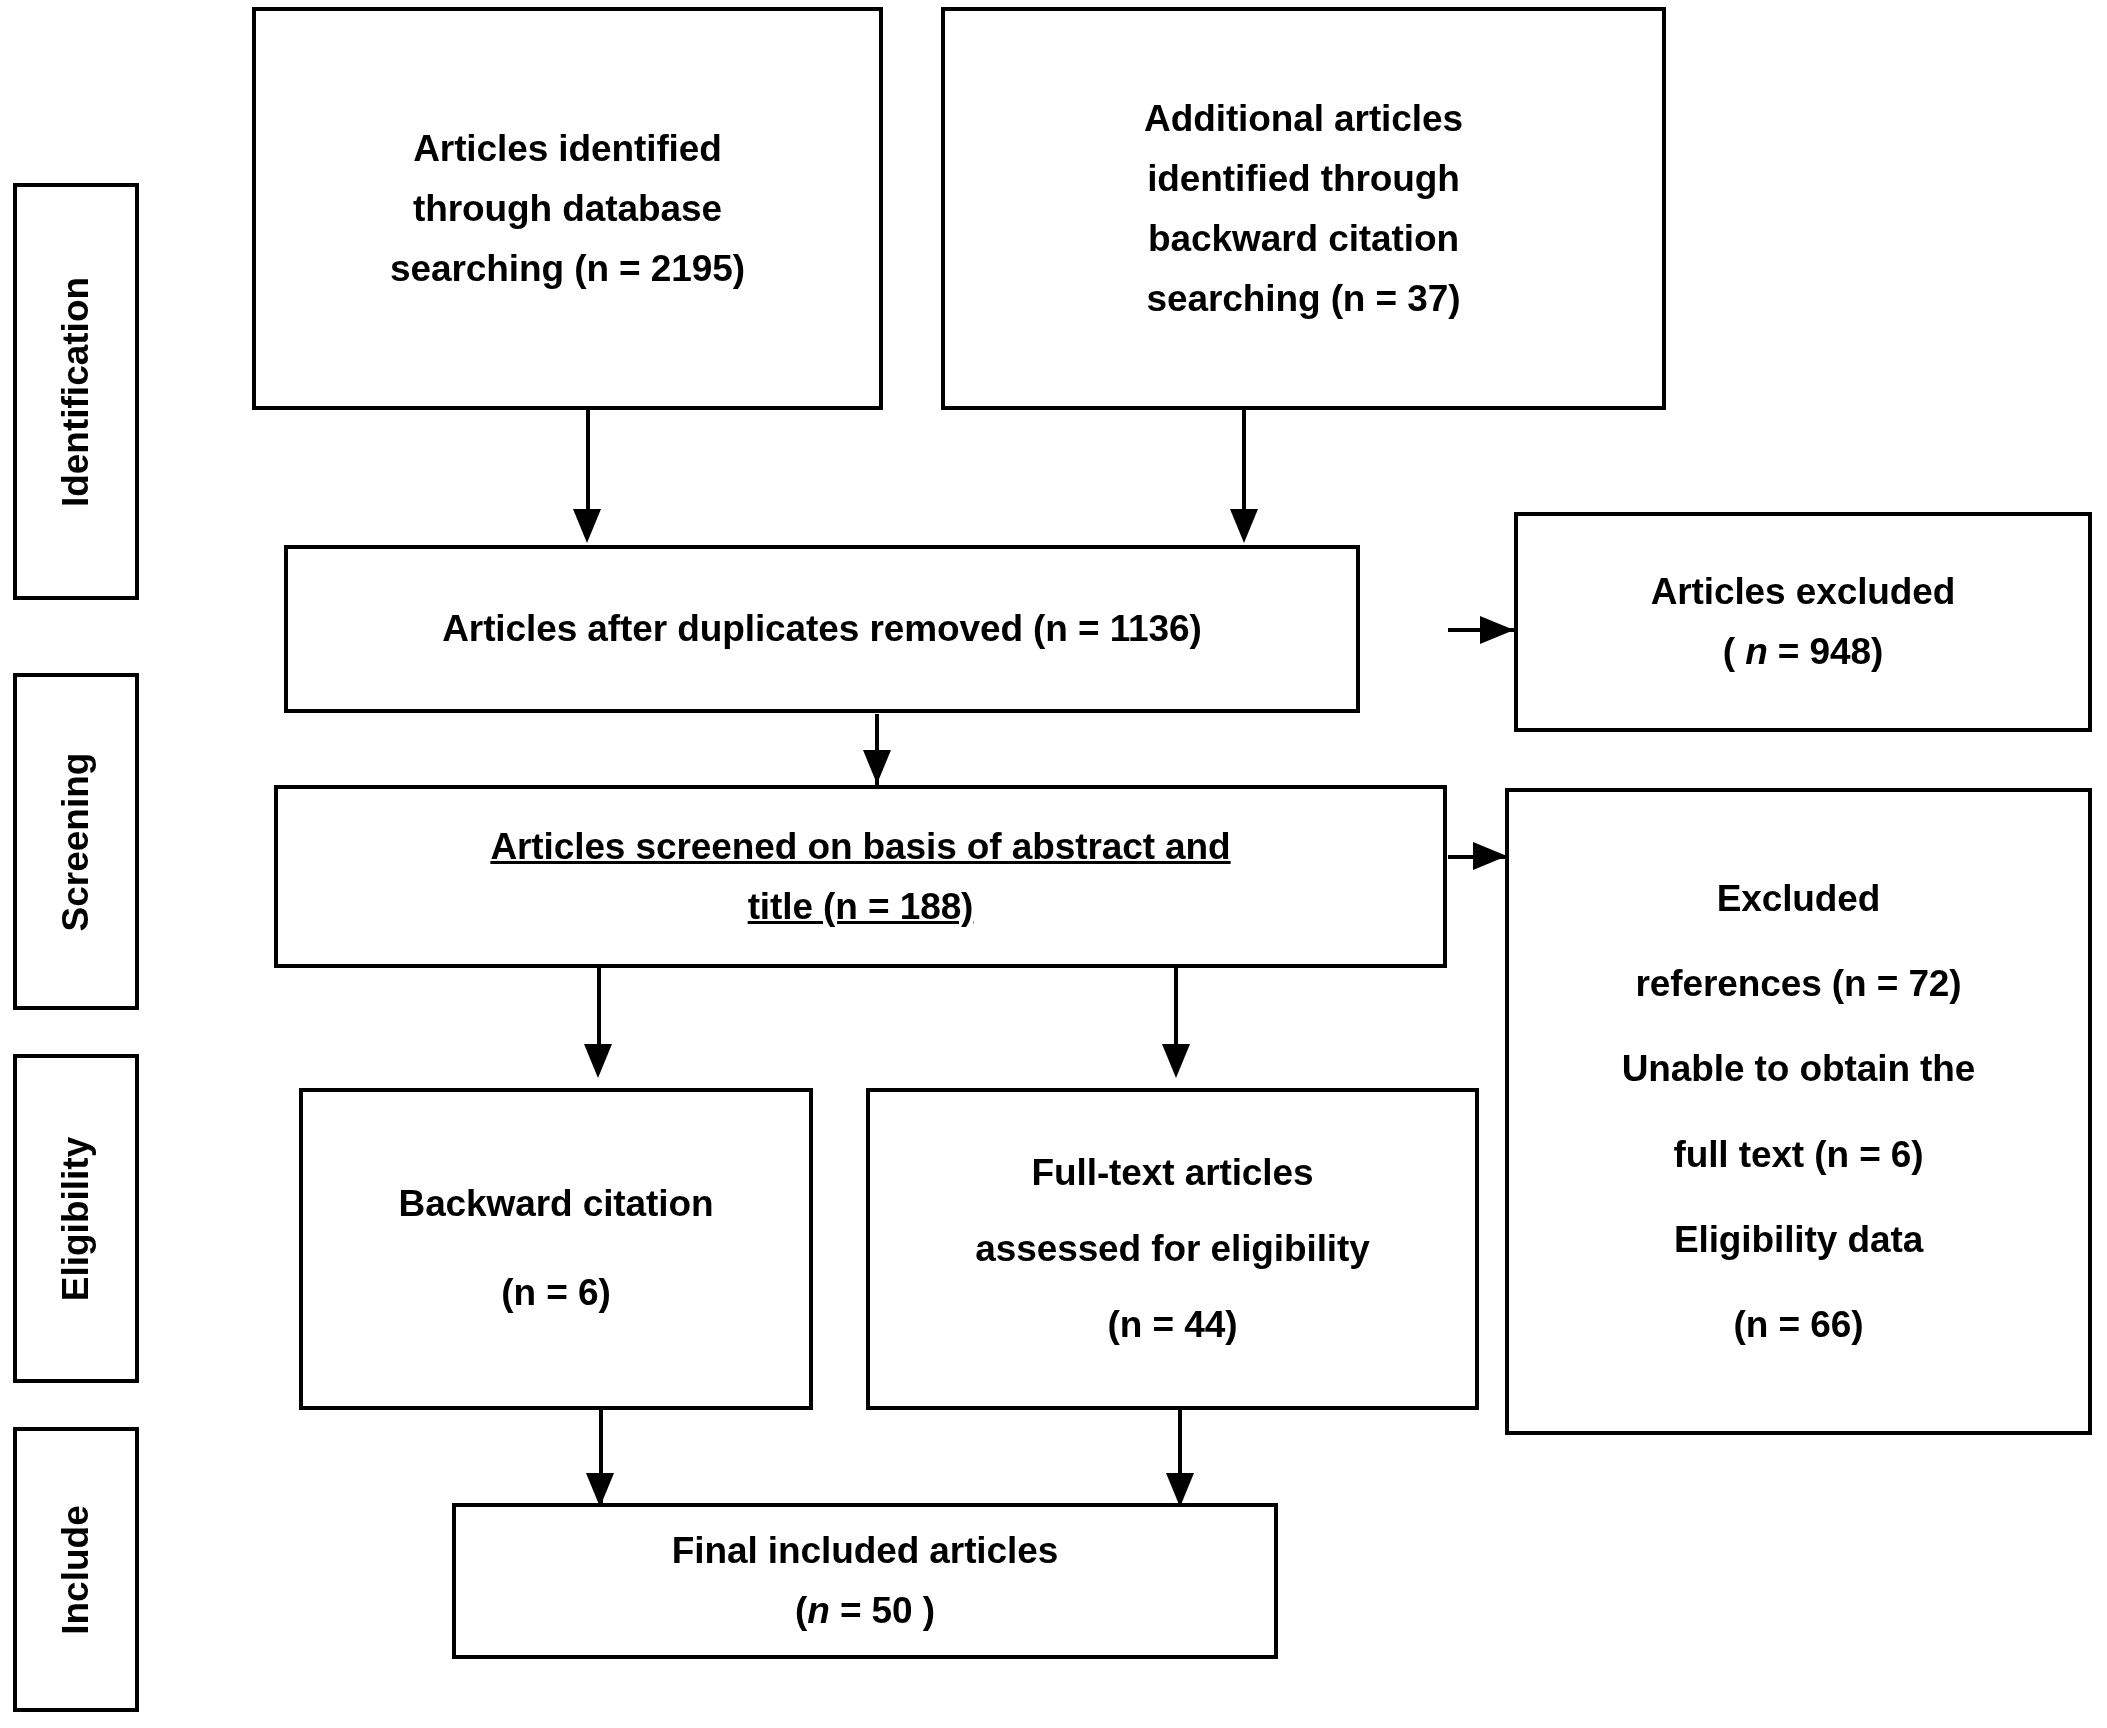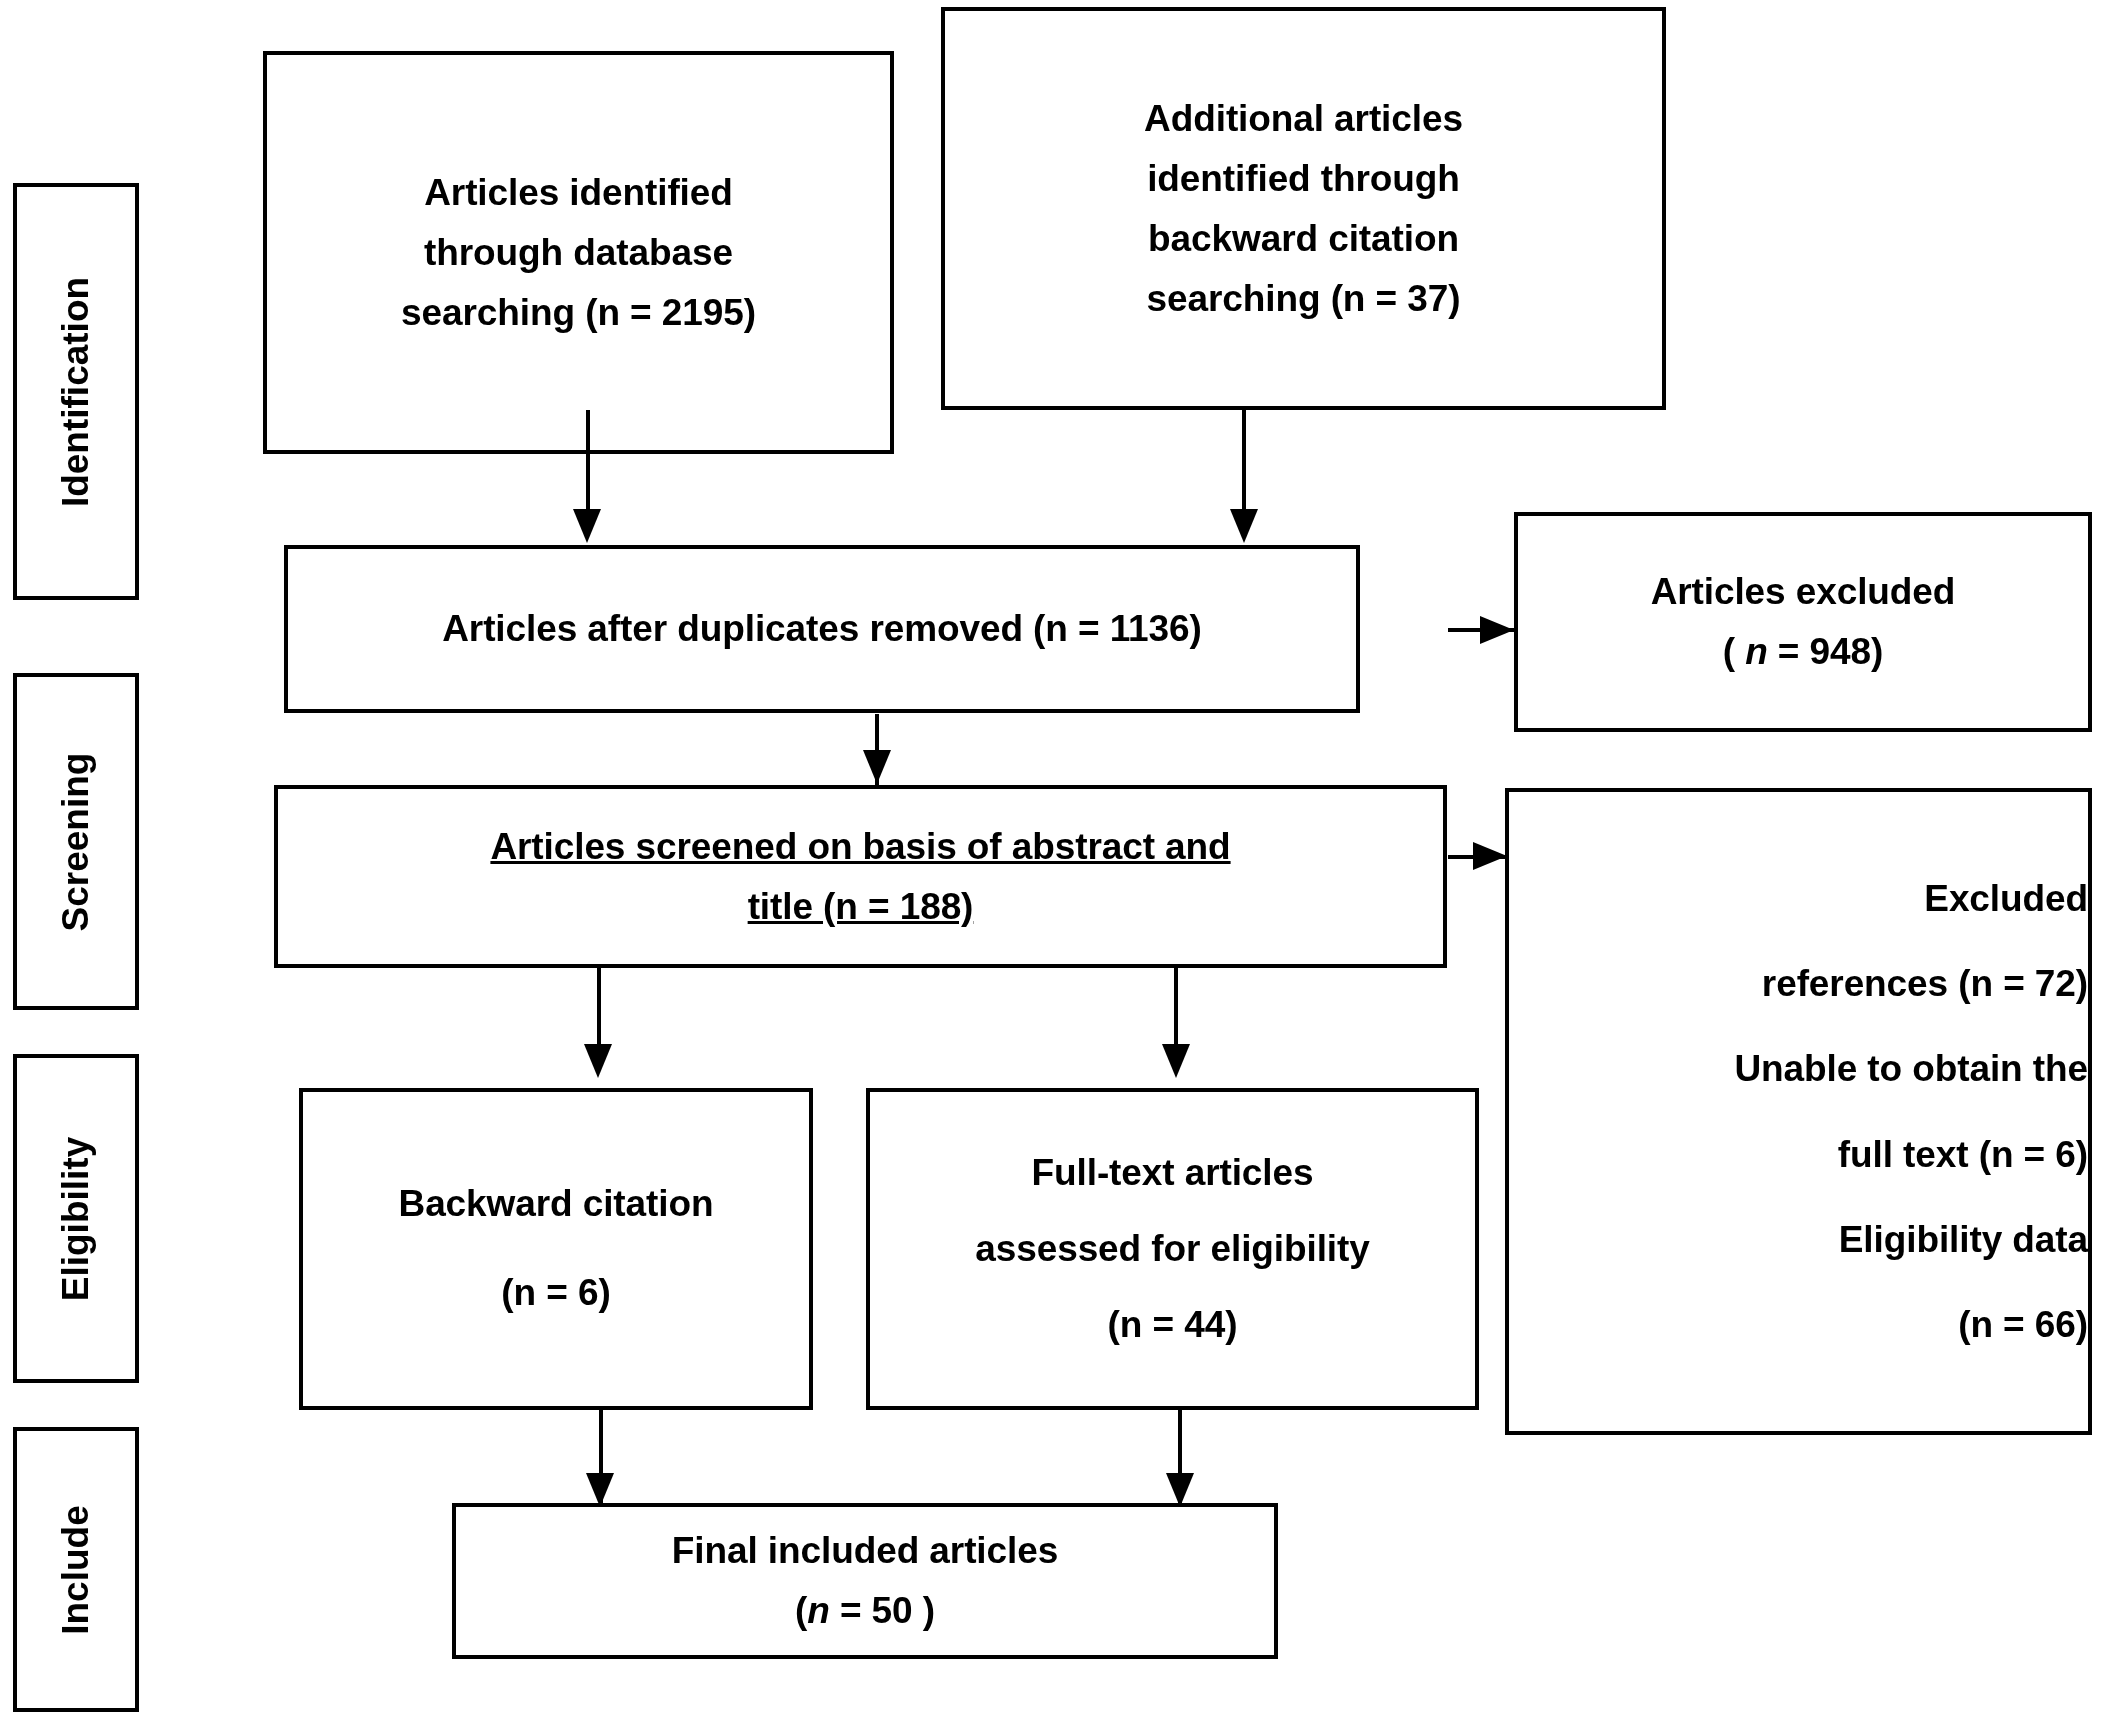--- a/index.html
+++ b/index.html
@@ -102,21 +102,21 @@
   </div>
 
   <div class="stage" style="left:13px; top:1054px; width:126px; height:329px;">
     <span class="vtext">Eligibility</span>
   </div>
 
   <div class="stage" style="left:13px; top:1427px; width:126px; height:285px;">
     <span class="vtext">Include</span>
   </div>
 
-  <div class="box" style="left:263px; top:7.3px; width:631px; height:403px;margin-top:44px;">
+  <div class="box" style="left:252px; top:7.3px; width:631px; height:403px;">
     <span class="ln">Articles identified</span>
     <span class="ln">through database</span>
     <span class="ln">searching (n = 2195)</span>
   </div>
 
   <div class="box" style="left:941px; top:7.3px; width:725px; height:403px;">
     <span class="ln">Additional articles</span>
     <span class="ln">identified through</span>
     <span class="ln">backward citation</span>
     <span class="ln">searching (n = 37)</span>
@@ -144,21 +144,21 @@
   <div class="arrow-down" style="left:863px; top:750px;"></div>
 
   <div class="box" style="left:274px; top:785px; width:1173px; height:183px;text-decoration:underline;">
     <span class="ln">Articles screened on basis of abstract and</span>
     <span class="ln">title (n = 188)</span>
   </div>
 
   <div class="hline" style="left:1448px; top:855px; width:88px;"></div>
   <div class="arrow-right" style="left:1473px; top:842px;"></div>
 
-  <div class="box tight" style="left:1505px; top:788px; width:587px; height:647px; line-height:2.30;align-items:flex-end;">
+  <div class="box tight" style="left:1505px; top:788px; width:587px; height:647px; line-height:2.30;">
     <span class="ln">Excluded</span>
     <span class="ln">references (n = 72)</span>
     <span class="ln">Unable to obtain the</span>
     <span class="ln">full text (n = 6)</span>
     <span class="ln">Eligibility data</span>
     <span class="ln">(n = 66)</span>
   </div>
 
   <div class="vline" style="left:597px; top:968px; height:95px;"></div>
   <div class="arrow-down" style="left:584px; top:1044px;"></div>

